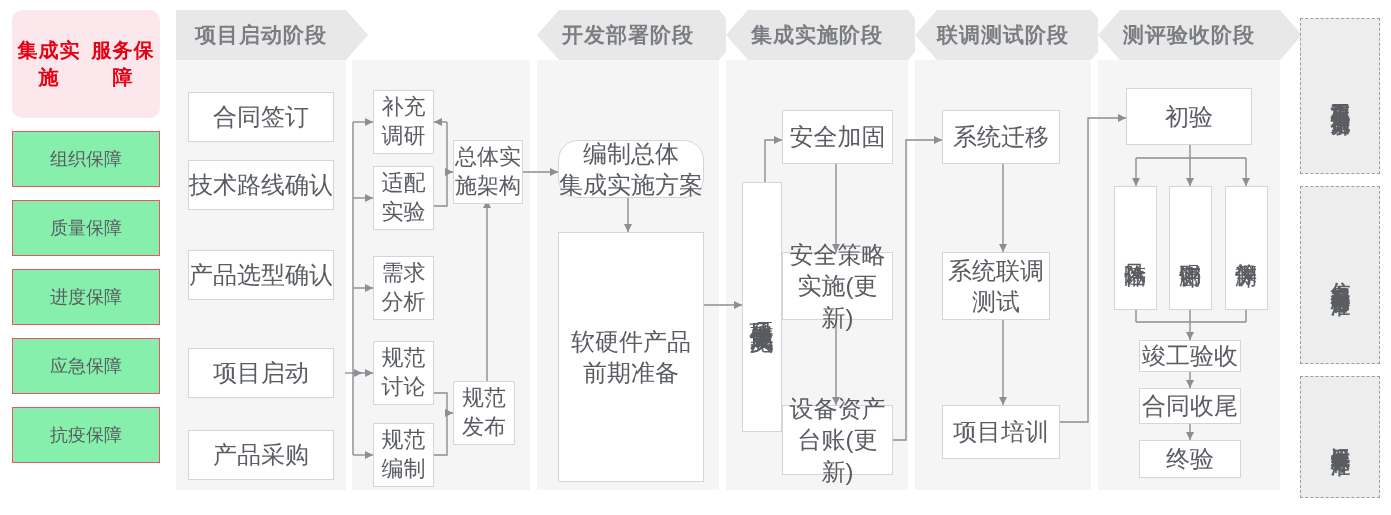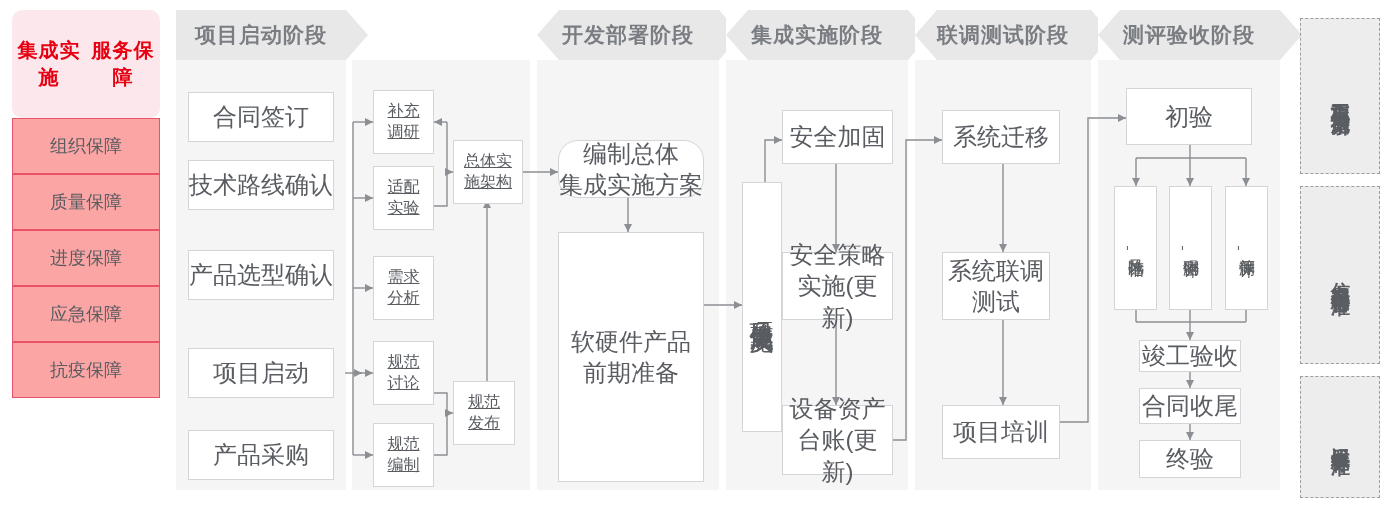--- a/index.html
+++ b/index.html
@@ -12,21 +12,21 @@
   
   .left-col{position:absolute;left:12px;top:10px;width:148px;}
   .brand{
     height:108px;border-radius:10px;background:#fce8ec;
     display:flex;align-items:center;justify-content:center;
     color:#e60012;font-weight:bold;font-size:20px;line-height:1.35;
     text-align:center;letter-spacing:1px;
   }
   .brand span{display:block;}
   .guar{
-    height:54px;border:1.6px solid #e8536b;background:#fca5a5;
+    margin-top:13px;height:54px;border:1.6px solid #e8536b;background:#86efac;
     display:flex;align-items:center;justify-content:center;
     font-size:18px;color:#595c61;
   }
 
   
   .phase{position:absolute;top:10px;}
   .phase-head{
     position:relative;height:50px;background:#e8e8e8;
     display:flex;align-items:center;justify-content:center;
     font-size:21px;font-weight:bold;color:#7a7d82;letter-spacing:1px;
@@ -46,21 +46,21 @@
     position:absolute;top:50px;background:#f5f5f5;
   }
 
   
   .node{
     position:absolute;background:#ffffff;border:1px solid #d3d5d8;
     display:flex;align-items:center;justify-content:center;
     text-align:center;font-size:24px;color:#595c61;line-height:1.3;
     box-sizing:border-box;
   }
-  .node.sm{font-size:16px;text-decoration:underline;}
+  .node.sm{font-size:22px;}
   .node.vert{
     writing-mode:vertical-rl;text-orientation:upright;
     letter-spacing:1px;line-height:1.05;
   }
 
   
   .std{
     position:absolute;left:1300px;width:80px;
     border:1.5px dashed #9b9ea3;background:#ededed;
     box-sizing:border-box;

